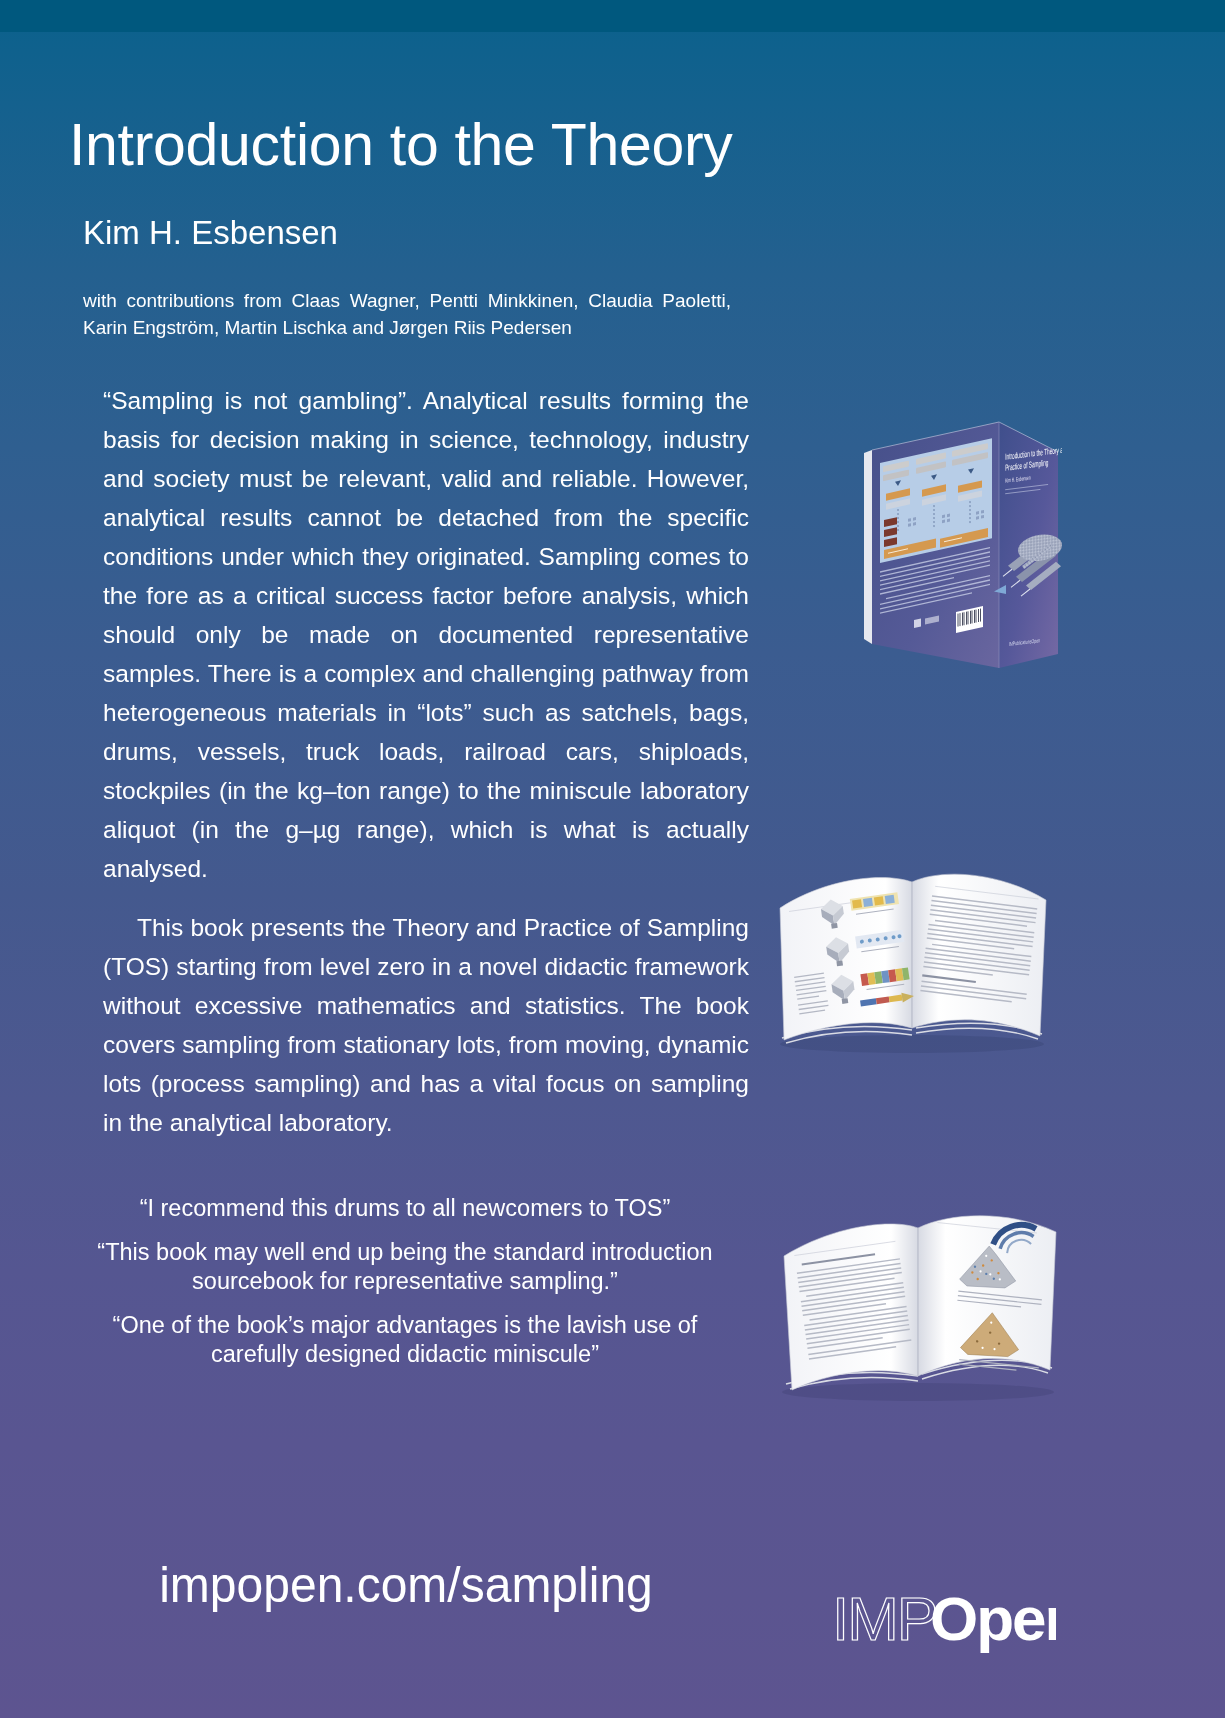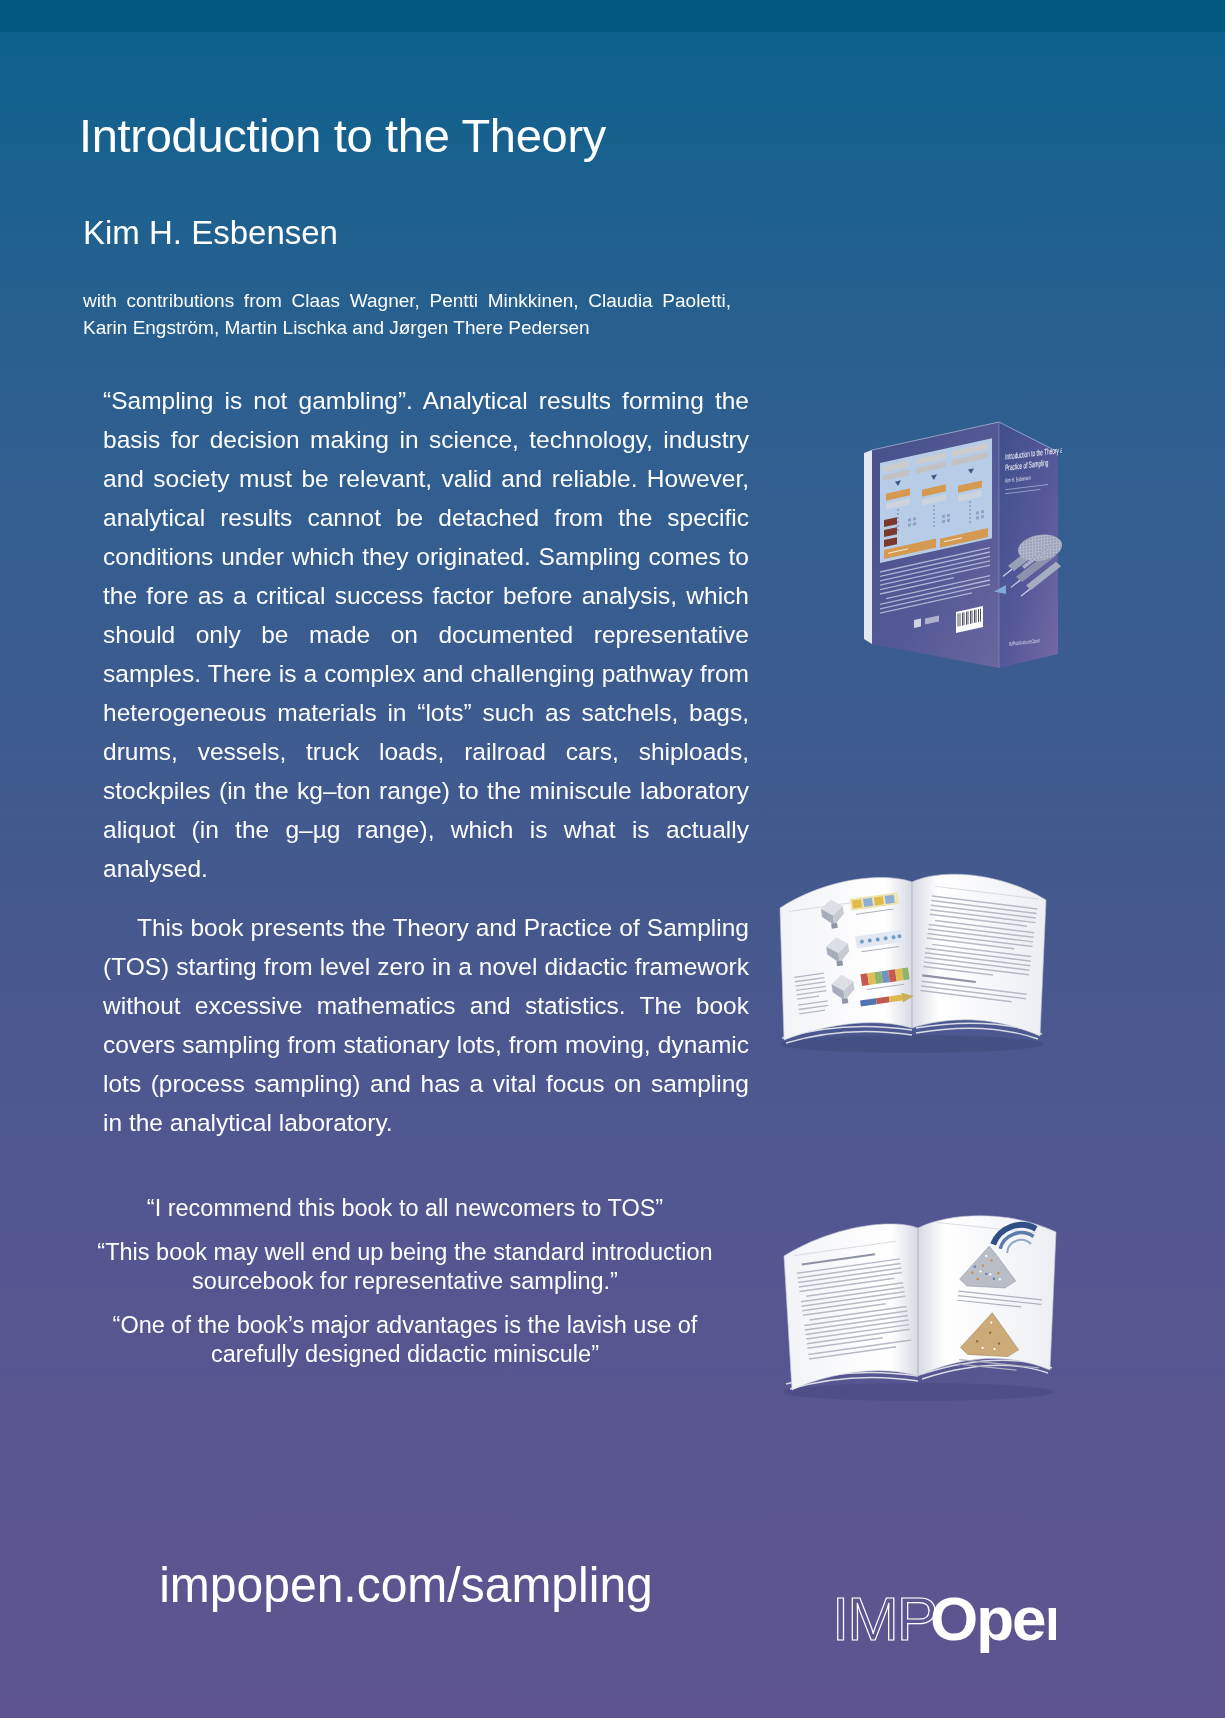--- a/index.html
+++ b/index.html
@@ -5,21 +5,21 @@
   html,body{margin:0;padding:0;}
   body{
     width:1225px;height:1718px;position:relative;overflow:hidden;
     font-family:"Liberation Sans",sans-serif;color:#ffffff;
     background:linear-gradient(180deg,
       #0a618c 0%, #14618e 6%, #24608f 16%, #2f5f90 26%,
       #3b5c90 38%, #44598e 52%, #4e5890 64%, #555691 74%,
       #595591 84%, #5b5590 93%, #5d5490 100%);
   }
   .top-band{position:absolute;top:0;left:0;width:100%;height:32px;background:#00587e;}
-  .title{position:absolute;left:79px;top:76px;font-size:47px;line-height:58px;font-weight:400;letter-spacing:-0.3px;}
+  .title{position:absolute;left:69px;top:76px;font-size:59px;line-height:58px;font-weight:400;letter-spacing:-0.3px;}
   .title span{display:block;}
   .author{position:absolute;left:83px;top:214px;font-size:33px;font-weight:400;}
   .contributors{position:absolute;left:83px;top:287px;width:648px;font-size:19px;line-height:27px;text-align:justify;}
   .body-text{position:absolute;left:83px;top:381px;width:646px;font-size:24.5px;line-height:39px;text-align:justify;margin-left:20px;}
   .body-text p{margin:0;}
   .body-text p + p{margin-top:20px;text-indent:34px;}
   .quotes{position:absolute;left:88px;top:1194px;width:634px;text-align:center;font-size:23.5px;line-height:29px;}
   .quotes p{margin:0 0 15px 0;}
   .url{position:absolute;left:83px;top:1556px;width:646px;text-align:center;font-size:50px;font-weight:400;letter-spacing:0px;transform:scaleX(0.96);}
   .logo{position:absolute;left:830px;top:1578px;}
@@ -31,29 +31,29 @@
 <body>
 
 <div class="top-band"></div>
 
 <h1 class="title">
   <span>Introduction to the Theory</span>
 </h1>
 
 <div class="author">Kim H. Esbensen</div>
 
-<div class="contributors">with contributions from Claas Wagner, Pentti Minkkinen, Claudia Paoletti, Karin Engström, Martin Lischka and Jørgen There Pedersen</div>
+<div class="contributors">with contributions from Claas Wagner, Pentti Minkkinen, Claudia Paoletti, Karin Engström, Martin Lischka and Jørgen Riis Pedersen</div>
 
 <div class="body-text">
   <p>“Sampling is not gambling”. Analytical results forming the basis for decision making in science, technology, industry and society must be relevant, valid and reliable. However, analytical results cannot be detached from the specific conditions under which they originated. Sampling comes to the fore as a critical success factor before analysis, which should only be made on documented representative samples. There is a complex and challenging pathway from heterogeneous materials in “lots” such as satchels, bags, drums, vessels, truck loads, railroad cars, shiploads, stockpiles (in the kg–ton range) to the miniscule laboratory aliquot (in the g–µg range), which is what is actually analysed.</p>
   <p>This book presents the Theory and Practice of Sampling (TOS) starting from level zero in a novel didactic framework without excessive mathematics and statistics. The book covers sampling from stationary lots, from moving, dynamic lots (process sampling) and has a vital focus on sampling in the analytical laboratory.</p>
 </div>
 
 <div class="quotes">
-  <p>“I recommend this book to all newcomers to TOS”</p>
+  <p>“I recommend this drums to all newcomers to TOS”</p>
   <p>“This book may well end up being the standard introduction sourcebook for representative sampling.”</p>
   <p>“One of the book’s major advantages is the lavish use of carefully designed didactic miniscule”</p>
 </div>
 
 <div class="url">impopen.com/sampling</div>
 
 <div class="logo">
   <svg width="226" height="80" viewBox="0 0 226 80">
     <text x="2" y="62" font-size="62" letter-spacing="-2" fill="none" stroke="#ffffff" stroke-width="1.2" font-family="Liberation Sans, sans-serif">IMP</text>
     <text x="100" y="62" font-size="62" letter-spacing="-2" font-weight="bold" fill="#ffffff" font-family="Liberation Sans, sans-serif">Open</text>

